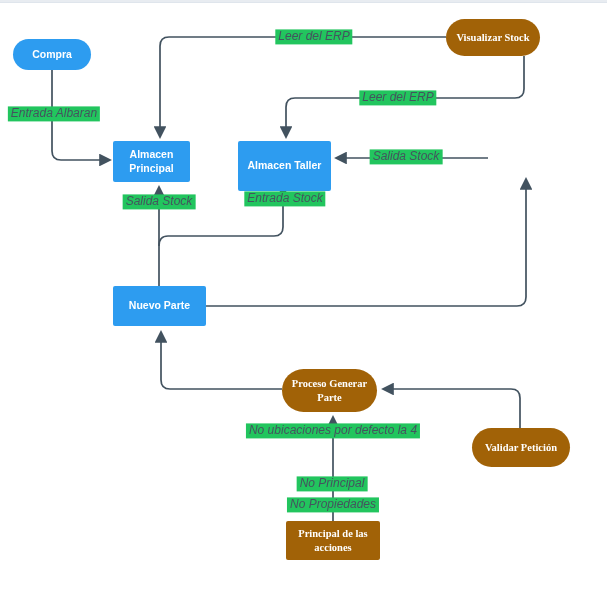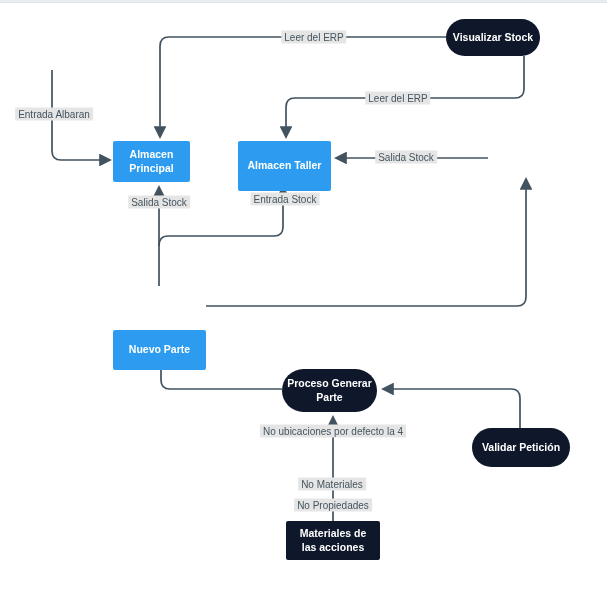--- a/index.html
+++ b/index.html
@@ -8,26 +8,26 @@
     position:relative;width:607px;height:599px;background:#ffffff;overflow:hidden;
     font-family:"Liberation Sans",sans-serif;
   }
   .topbar{position:absolute;left:0;top:0;width:607px;height:3px;background:#e8ecf1;border-bottom:1px solid #dfe5ec;}
   .edges{position:absolute;left:0;top:0;width:607px;height:599px;}
   .node{
     position:absolute;display:flex;align-items:center;justify-content:center;text-align:center;
     color:#ffffff;font-weight:bold;font-size:10.5px;line-height:1.3;padding:2px 5px;cursor:default;
   }
   .blue{background:#2d9cf0;}
-  .purple{background:#0f172a;}
+  .purple{background:#a16207;font-family:Liberation Serif, serif;}
   .rect{border-radius:2px;}
   .stadium{border-radius:999px;}
   .edge-label{
-    position:absolute;transform:translate(-50%,-50%);background:#e5e5e5;color:#44545e;
-    font-size:10px;line-height:1.1;padding:1px 3px;white-space:nowrap;
+    position:absolute;transform:translate(-50%,-50%);background:#22c55e;color:#44545e;
+    font-size:12px;line-height:1.1;padding:1px 3px;white-space:nowrap;font-style:italic;
   }
 </style>
 </head>
 <body>
 
 <div class="canvas">
 
   <div class="topbar"></div>
 
   <svg class="edges" width="607" height="599" viewBox="0 0 607 599" fill="none" xmlns="http://www.w3.org/2000/svg">
@@ -50,32 +50,33 @@
     </g>
   </svg>
 
   <div class="edge-label" style="left:54px;top:114px;">Entrada Albaran</div>
   <div class="edge-label" style="left:314px;top:37px;">Leer del ERP</div>
   <div class="edge-label" style="left:398px;top:98px;">Leer del ERP</div>
   <div class="edge-label" style="left:406px;top:157px;">Salida Stock</div>
   <div class="edge-label" style="left:159px;top:202px;">Salida Stock</div>
   <div class="edge-label" style="left:285px;top:199px;">Entrada Stock</div>
   <div class="edge-label" style="left:333px;top:431px;">No ubicaciones por defecto la 4</div>
-  <div class="edge-label" style="left:332px;top:484px;">No Materiales</div>
+  <div class="edge-label" style="left:332px;top:484px;">No Principal</div>
   <div class="edge-label" style="left:333px;top:505px;">No Propiedades</div>
 
+  <div class="node stadium blue" style="left:13px;top:39px;width:78px;height:31px;">Compra</div>
 
   <div class="node stadium purple" style="left:446px;top:19px;width:94px;height:37px;">Visualizar Stock</div>
 
   <div class="node rect blue" style="left:113px;top:141px;width:77px;height:41px;padding:2px 14px;">Almacen Principal</div>
 
   <div class="node rect blue" style="left:238px;top:141px;width:93px;height:50px;">Almacen Taller</div>
 
 
-  <div class="node rect blue" style="left:113px;top:286px;width:93px;height:40px;margin-top:44px;">Nuevo Parte</div>
+  <div class="node rect blue" style="left:113px;top:286px;width:93px;height:40px;">Nuevo Parte</div>
 
   <div class="node stadium purple" style="left:282px;top:369px;width:95px;height:43px;">Proceso Generar Parte</div>
 
   <div class="node stadium purple" style="left:472px;top:428px;width:98px;height:39px;">Validar Petición</div>
 
-  <div class="node rect purple" style="left:286px;top:521px;width:94px;height:39px;">Materiales de las acciones</div>
+  <div class="node rect purple" style="left:286px;top:521px;width:94px;height:39px;">Principal de las acciones</div>
 
 </div>
 
 </body></html>

